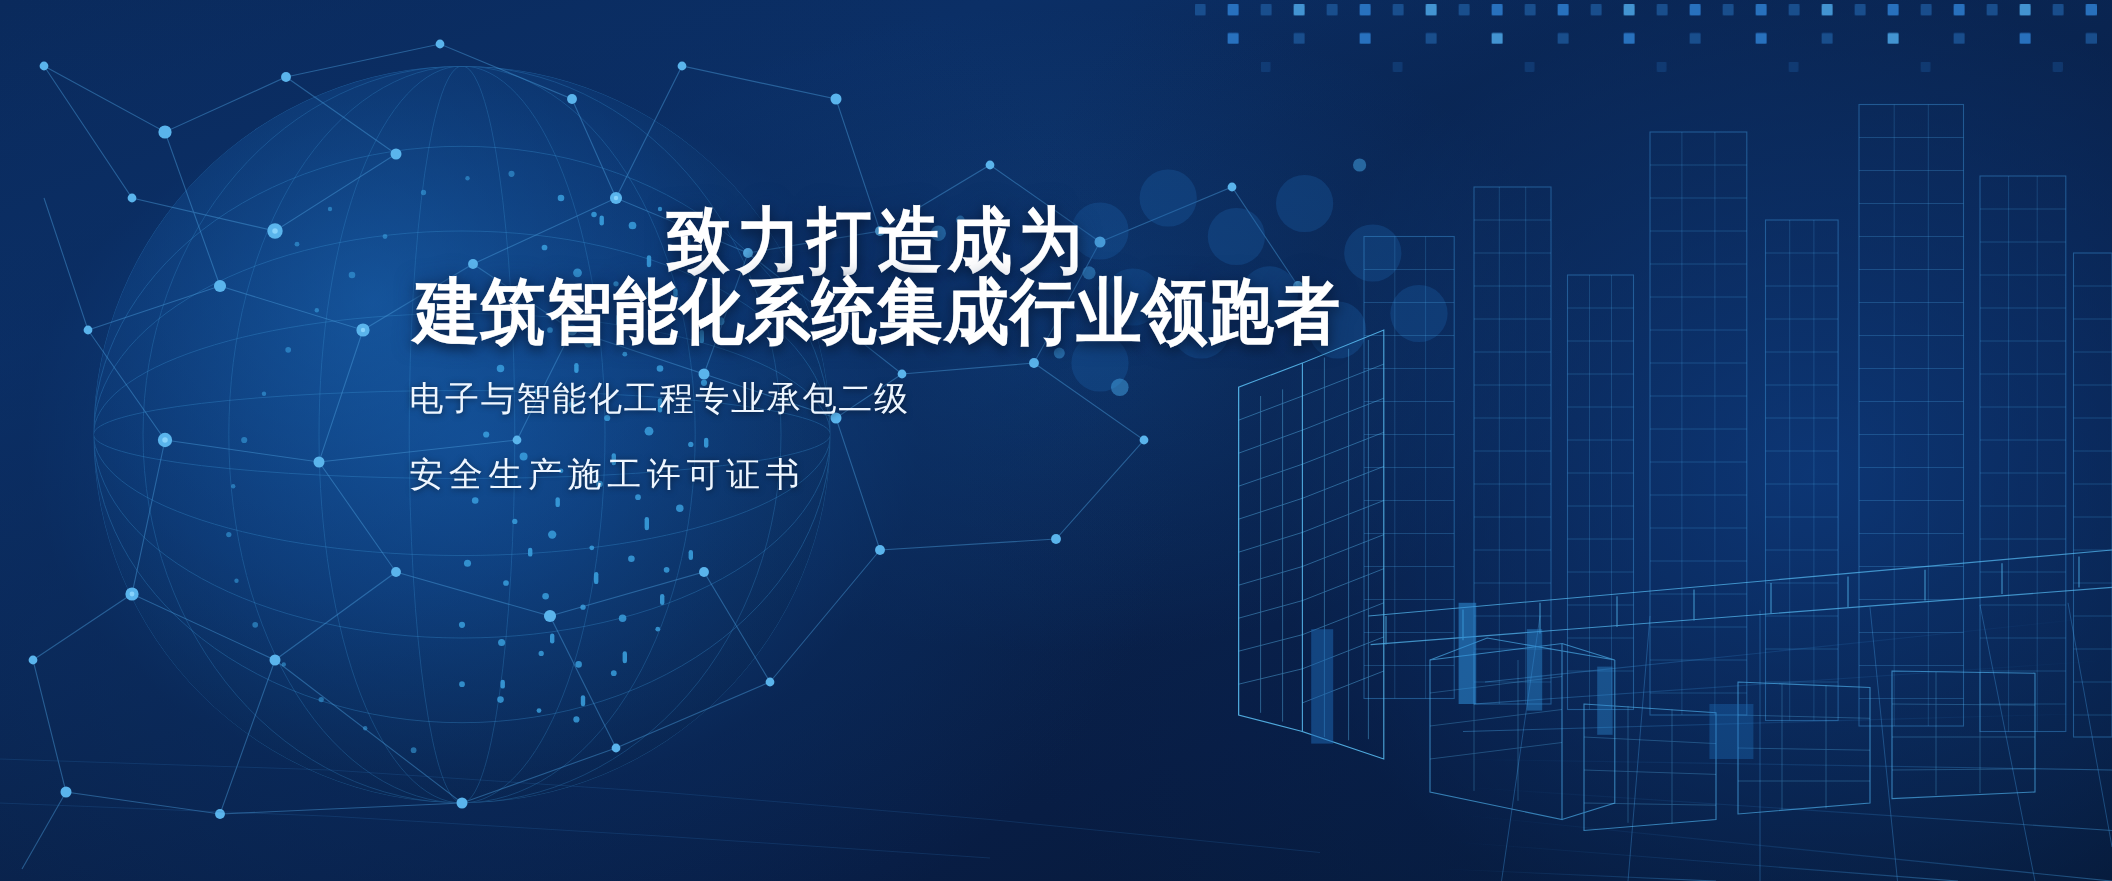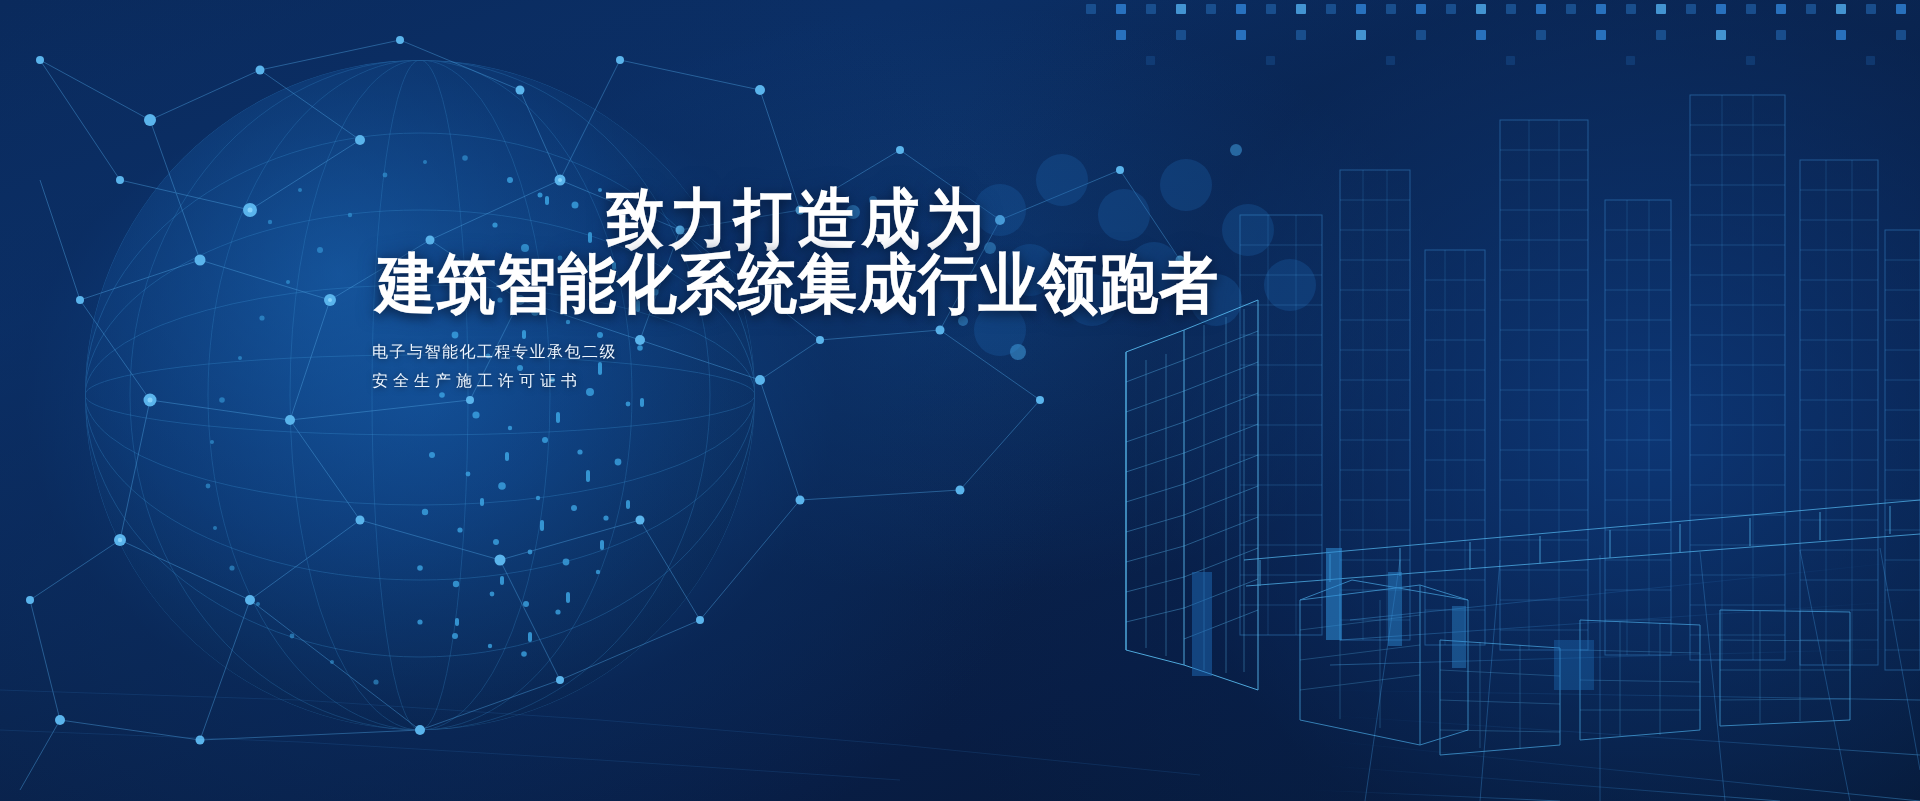--- a/index.html
+++ b/index.html
@@ -63,27 +63,27 @@
   }
   .sub-row{
     display:flex;
     justify-content:space-between;
     align-items:center;
     margin-bottom:8px;
     padding:0 4px;
   }
   .sub-item{
     color:#eef6ff;
-    font-size:16px;
+    font-size:31px;
     letter-spacing:1.5px;
     white-space:nowrap;
     font-family:"DejaVu Sans","Liberation Sans",sans-serif;
     text-shadow:0 1px 6px rgba(0,0,0,0.55);
   }
-  .sub-item.wide{letter-spacing:5px;}
+  .sub-item.wide{letter-spacing:5px;margin-top:19px;}
 
   
   .dotcell{fill:#2f7fd0;}
   .dotcell.dim{fill:#1d5596;}
   .dotcell.bright{fill:#4ea8e8;}
 </style>
 </head>
 <body>
 
 <div id="banner">

